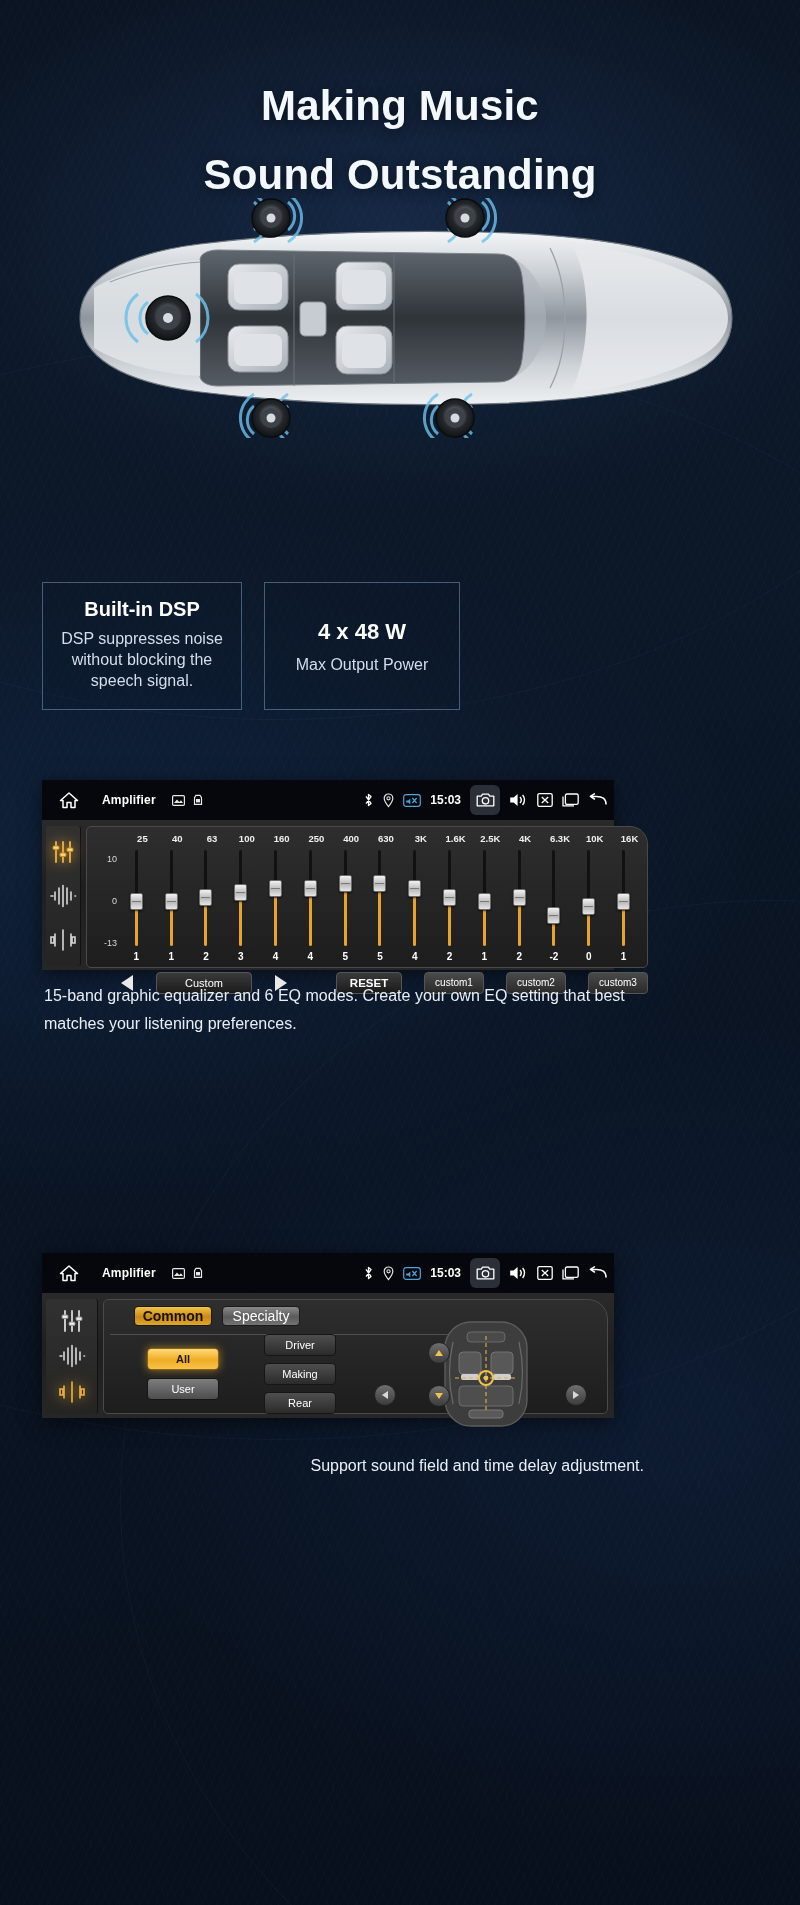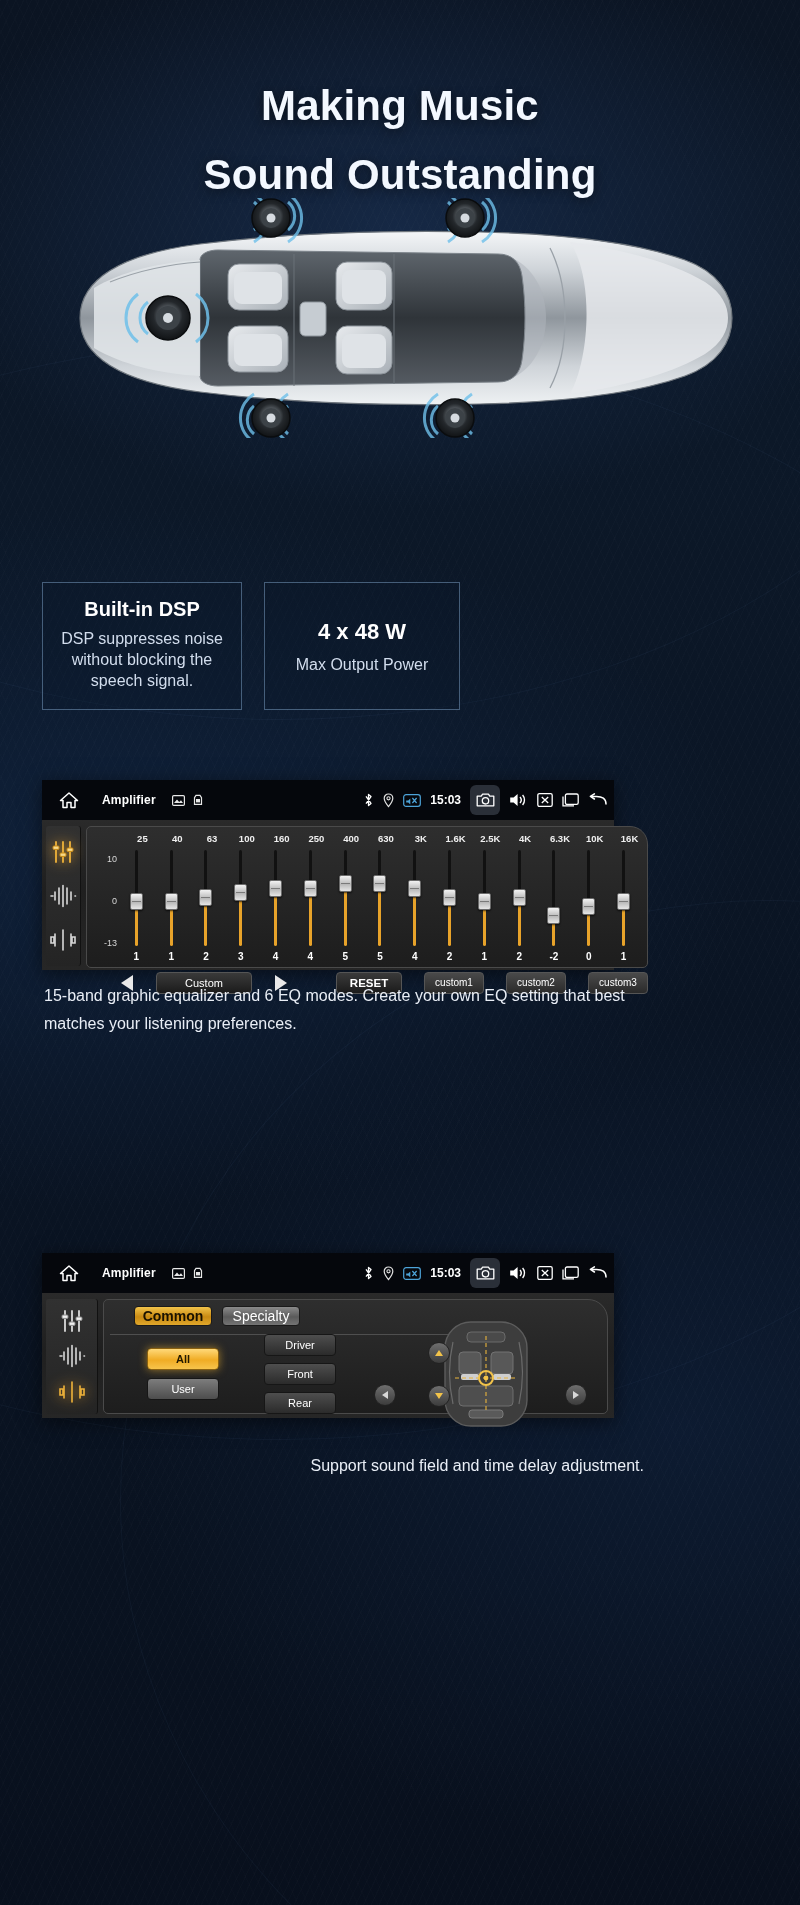--- a/index.html
+++ b/index.html
@@ -809,21 +809,21 @@
 
         <div class="sf-grid">
 
           <div class="col-left">
             <div class="sbtn on">All</div>
             <div class="sbtn grey">User</div>
           </div>
 
           <div class="col-mid">
             <div class="sbtn">Driver</div>
-            <div class="sbtn">Front</div>
+            <div class="sbtn">Making</div>
             <div class="sbtn">Rear</div>
           </div>
 
           <div class="col-right">
             <svg class="seat-svg" width="150" height="108" viewBox="0 0 150 108">
               <rect x="34" y="2" width="82" height="104" rx="26" fill="#3d3d3d" stroke="#5c5c5c" stroke-width="1.4"></rect>
               <path d="M42 22 q-7 30 0 62" fill="none" stroke="#6a6a6a" stroke-width="1.2"></path>
               <path d="M108 22 q7 30 0 62" fill="none" stroke="#6a6a6a" stroke-width="1.2"></path>
 
               <rect x="48" y="32" width="22" height="22" rx="4" fill="#585858" stroke="#737373" stroke-width="1"></rect>

